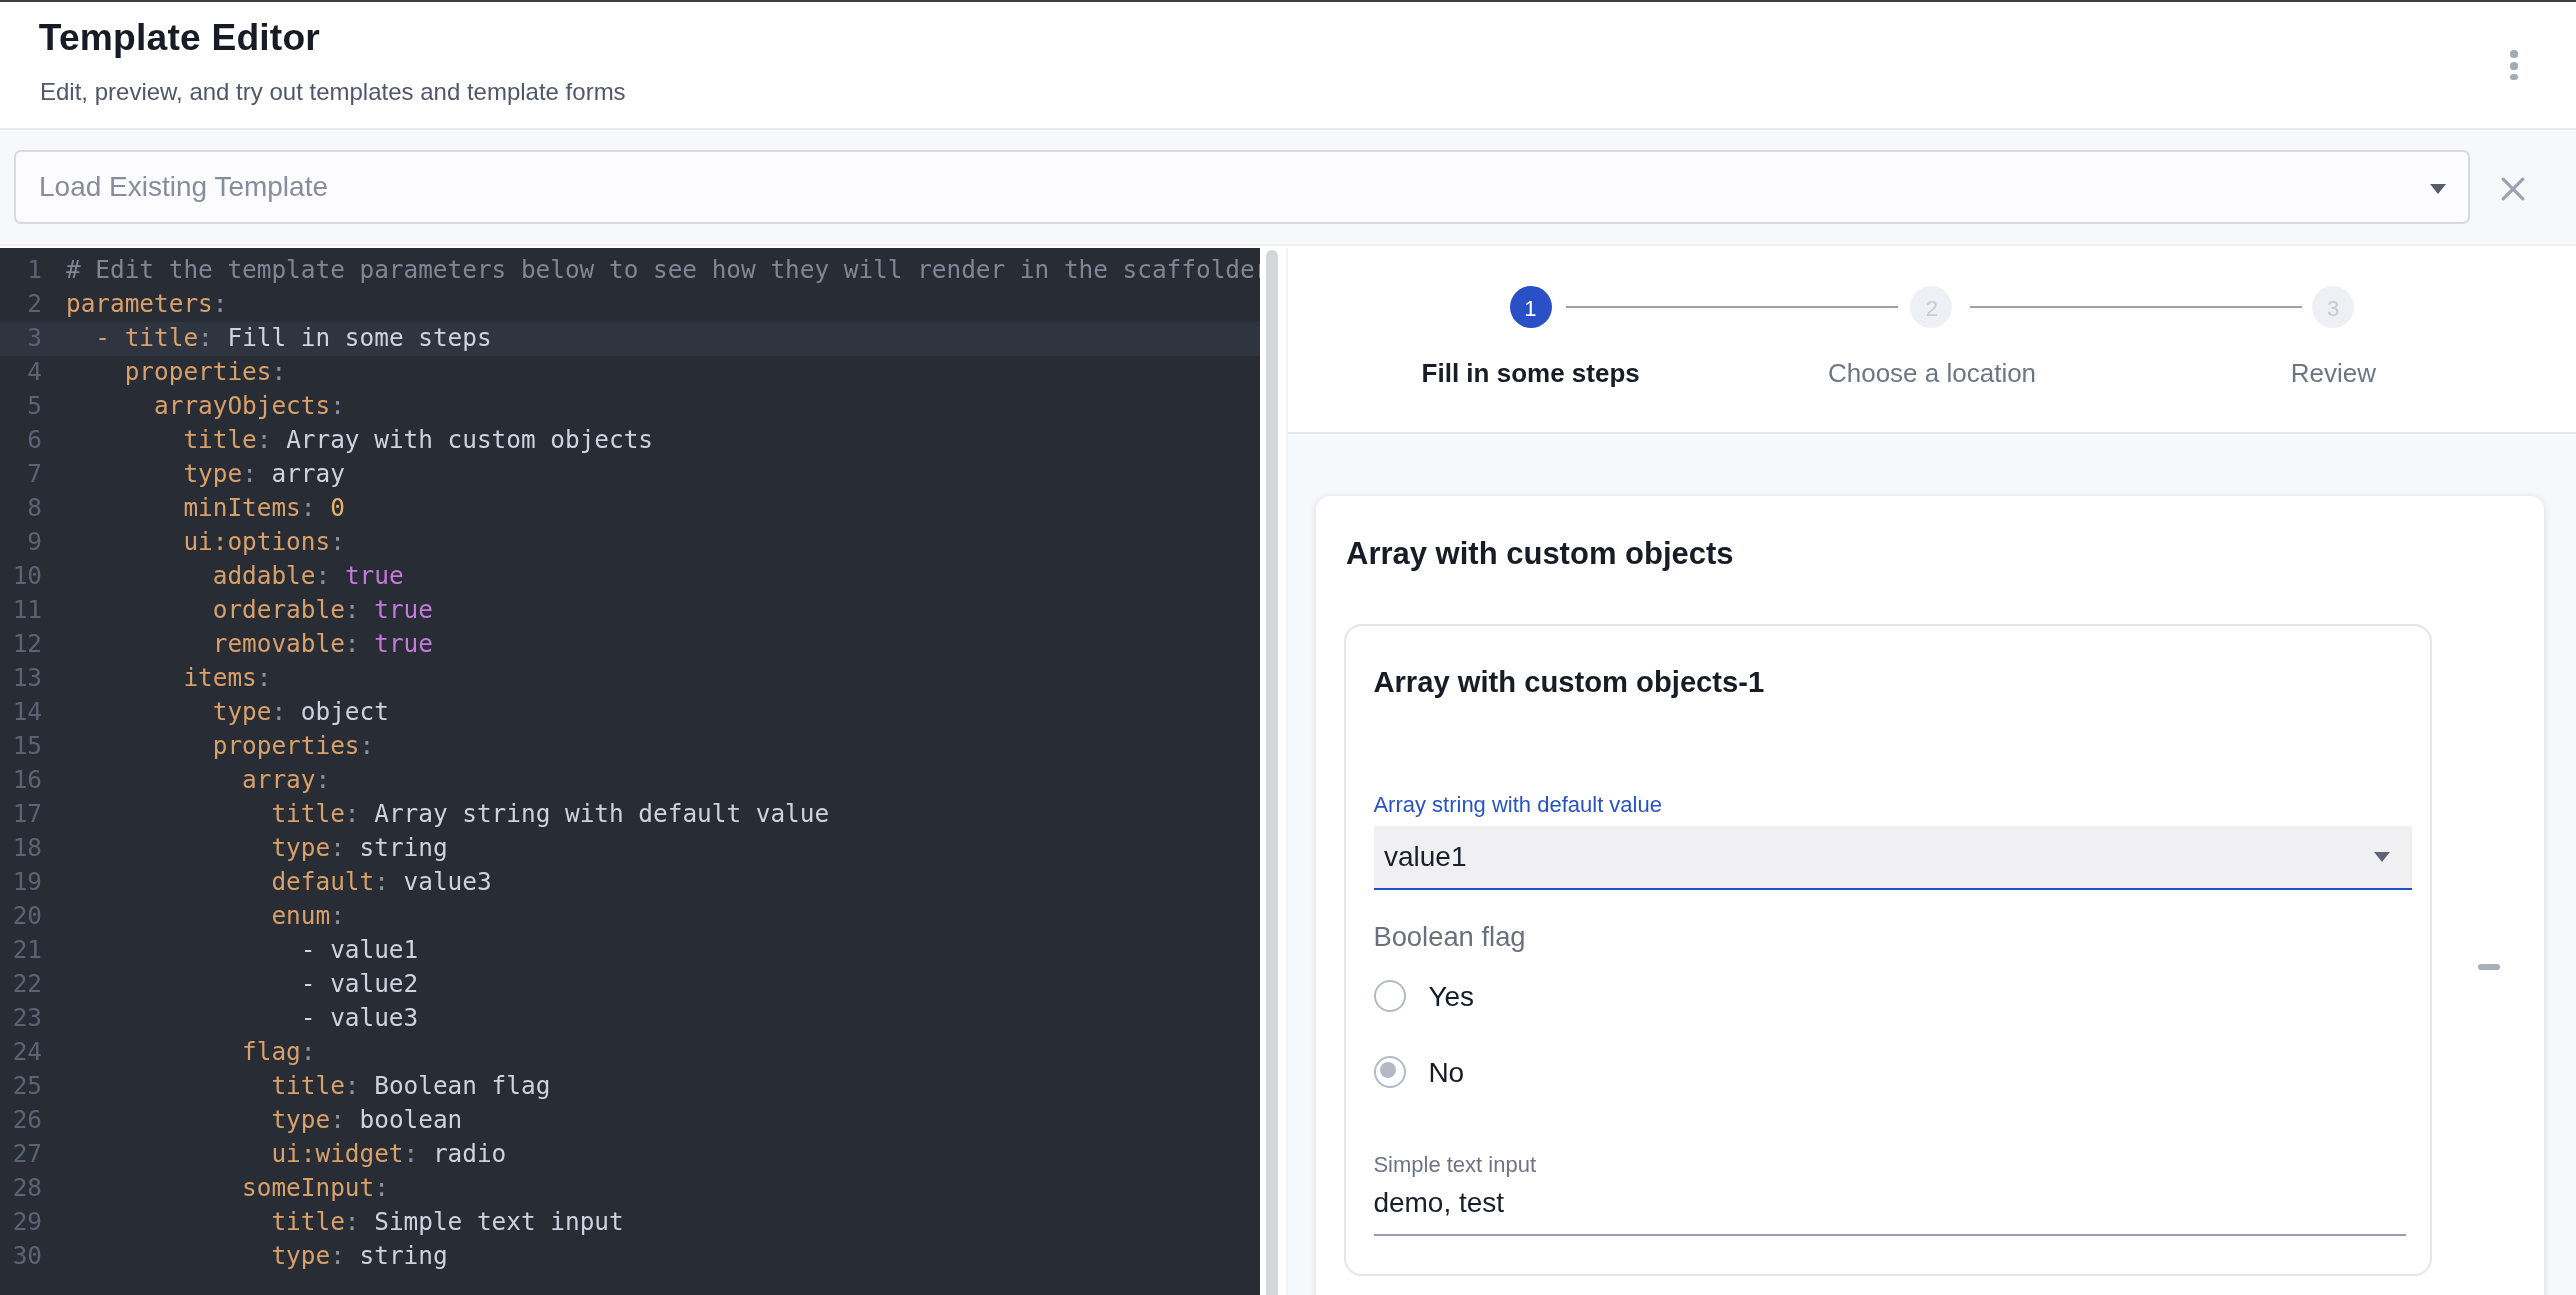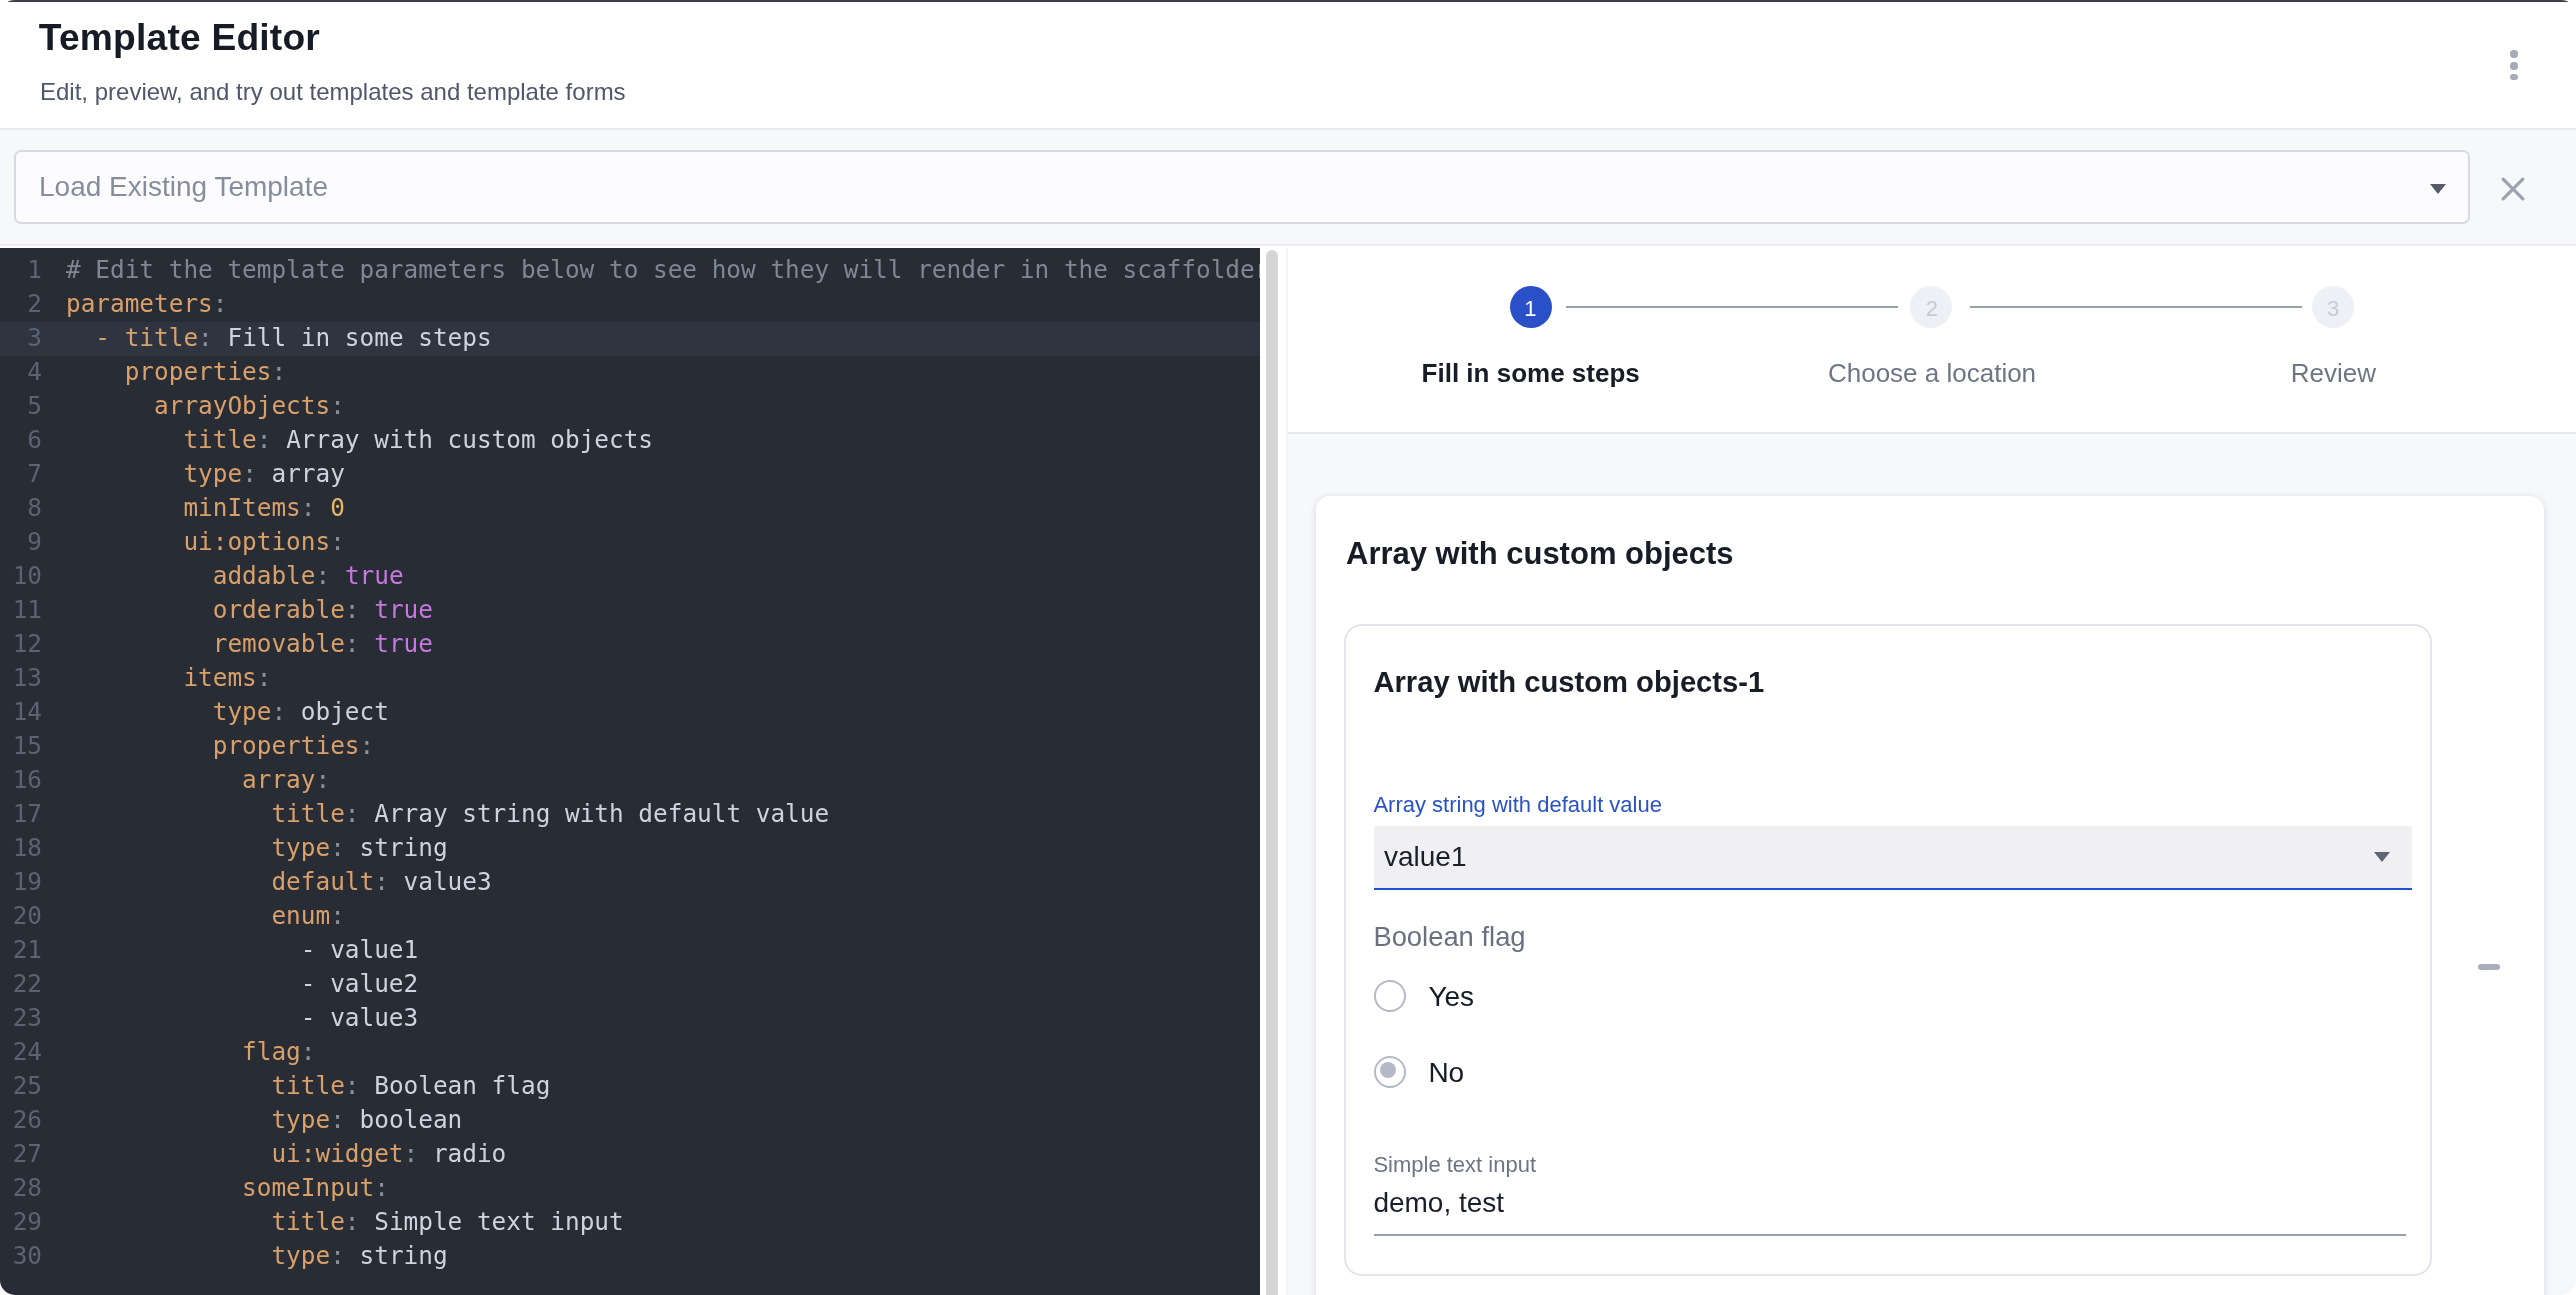--- a/index.html
+++ b/index.html
@@ -1,16 +1,16 @@
 <!DOCTYPE html>
 <html style="--primary: #2a50c8; --underline: #2150cb; --label-focused: #2853c8; --editor-bg: #272c35; --editor-active: #2f3540; --yaml-key: #d9a06a; --yaml-value: #ced4df; --yaml-bool: #c678dd; --yaml-num: #e5b567; --yaml-comment: #7f8795; --radio: #b5b9c7;font-size:14px"><head>
 <meta charset="utf-8">
 <style>
   html,body{margin:0;padding:0;background:#ffffff;}
-  .viewport{width:2576px;height:1295px;overflow:hidden;position:relative;background:#fff;border-radius:15px;}
+  .viewport{width:2576px;height:1295px;overflow:hidden;position:relative;background:#fff;}
   .scale{width:1288px;height:648px;transform:scale(2);transform-origin:0 0;position:relative;
          font-family:"Liberation Sans", sans-serif;-webkit-font-smoothing:antialiased;}
 
   
   .topstrip{position:absolute;left:0;top:0;width:1288px;height:1.3px;background:#3b3f47;}
 
   
   .header{position:absolute;left:0;top:1.3px;width:1288px;height:64px;background:#fff;
           border-bottom:0.9px solid #e8eaee;box-sizing:border-box;}
   .page-title{position:absolute;left:19.4px;top:6.6px;font-size:18.6px;font-weight:800;color:#171b26;margin:0;letter-spacing:0.1px;}

